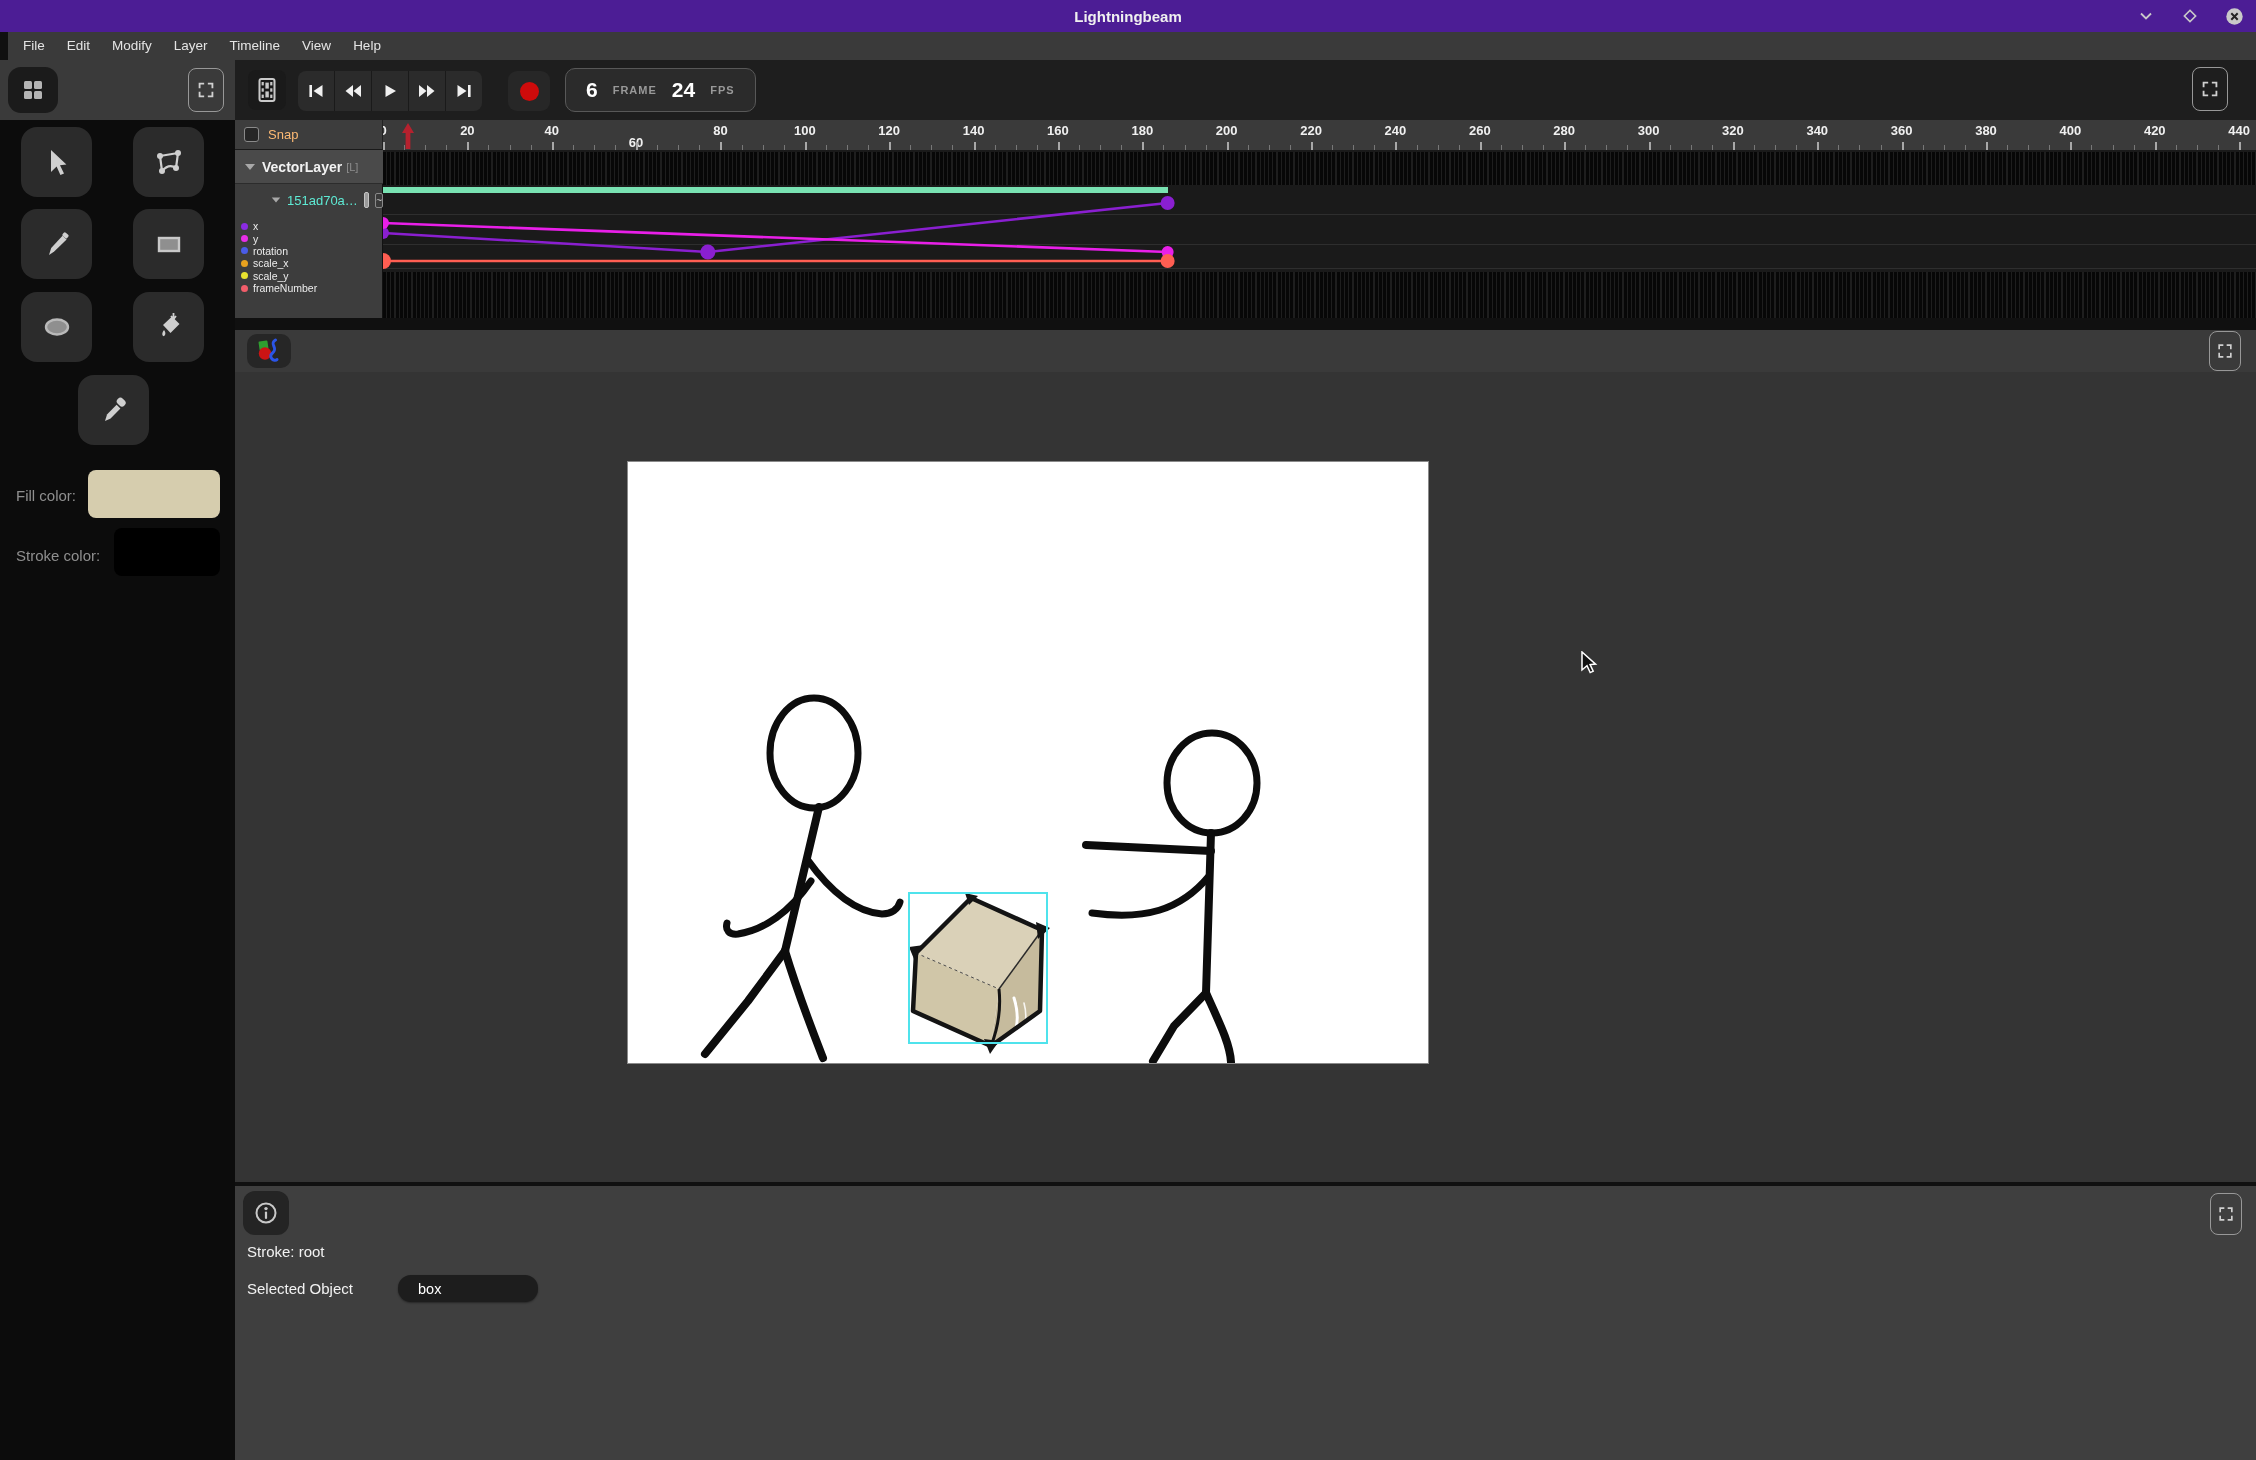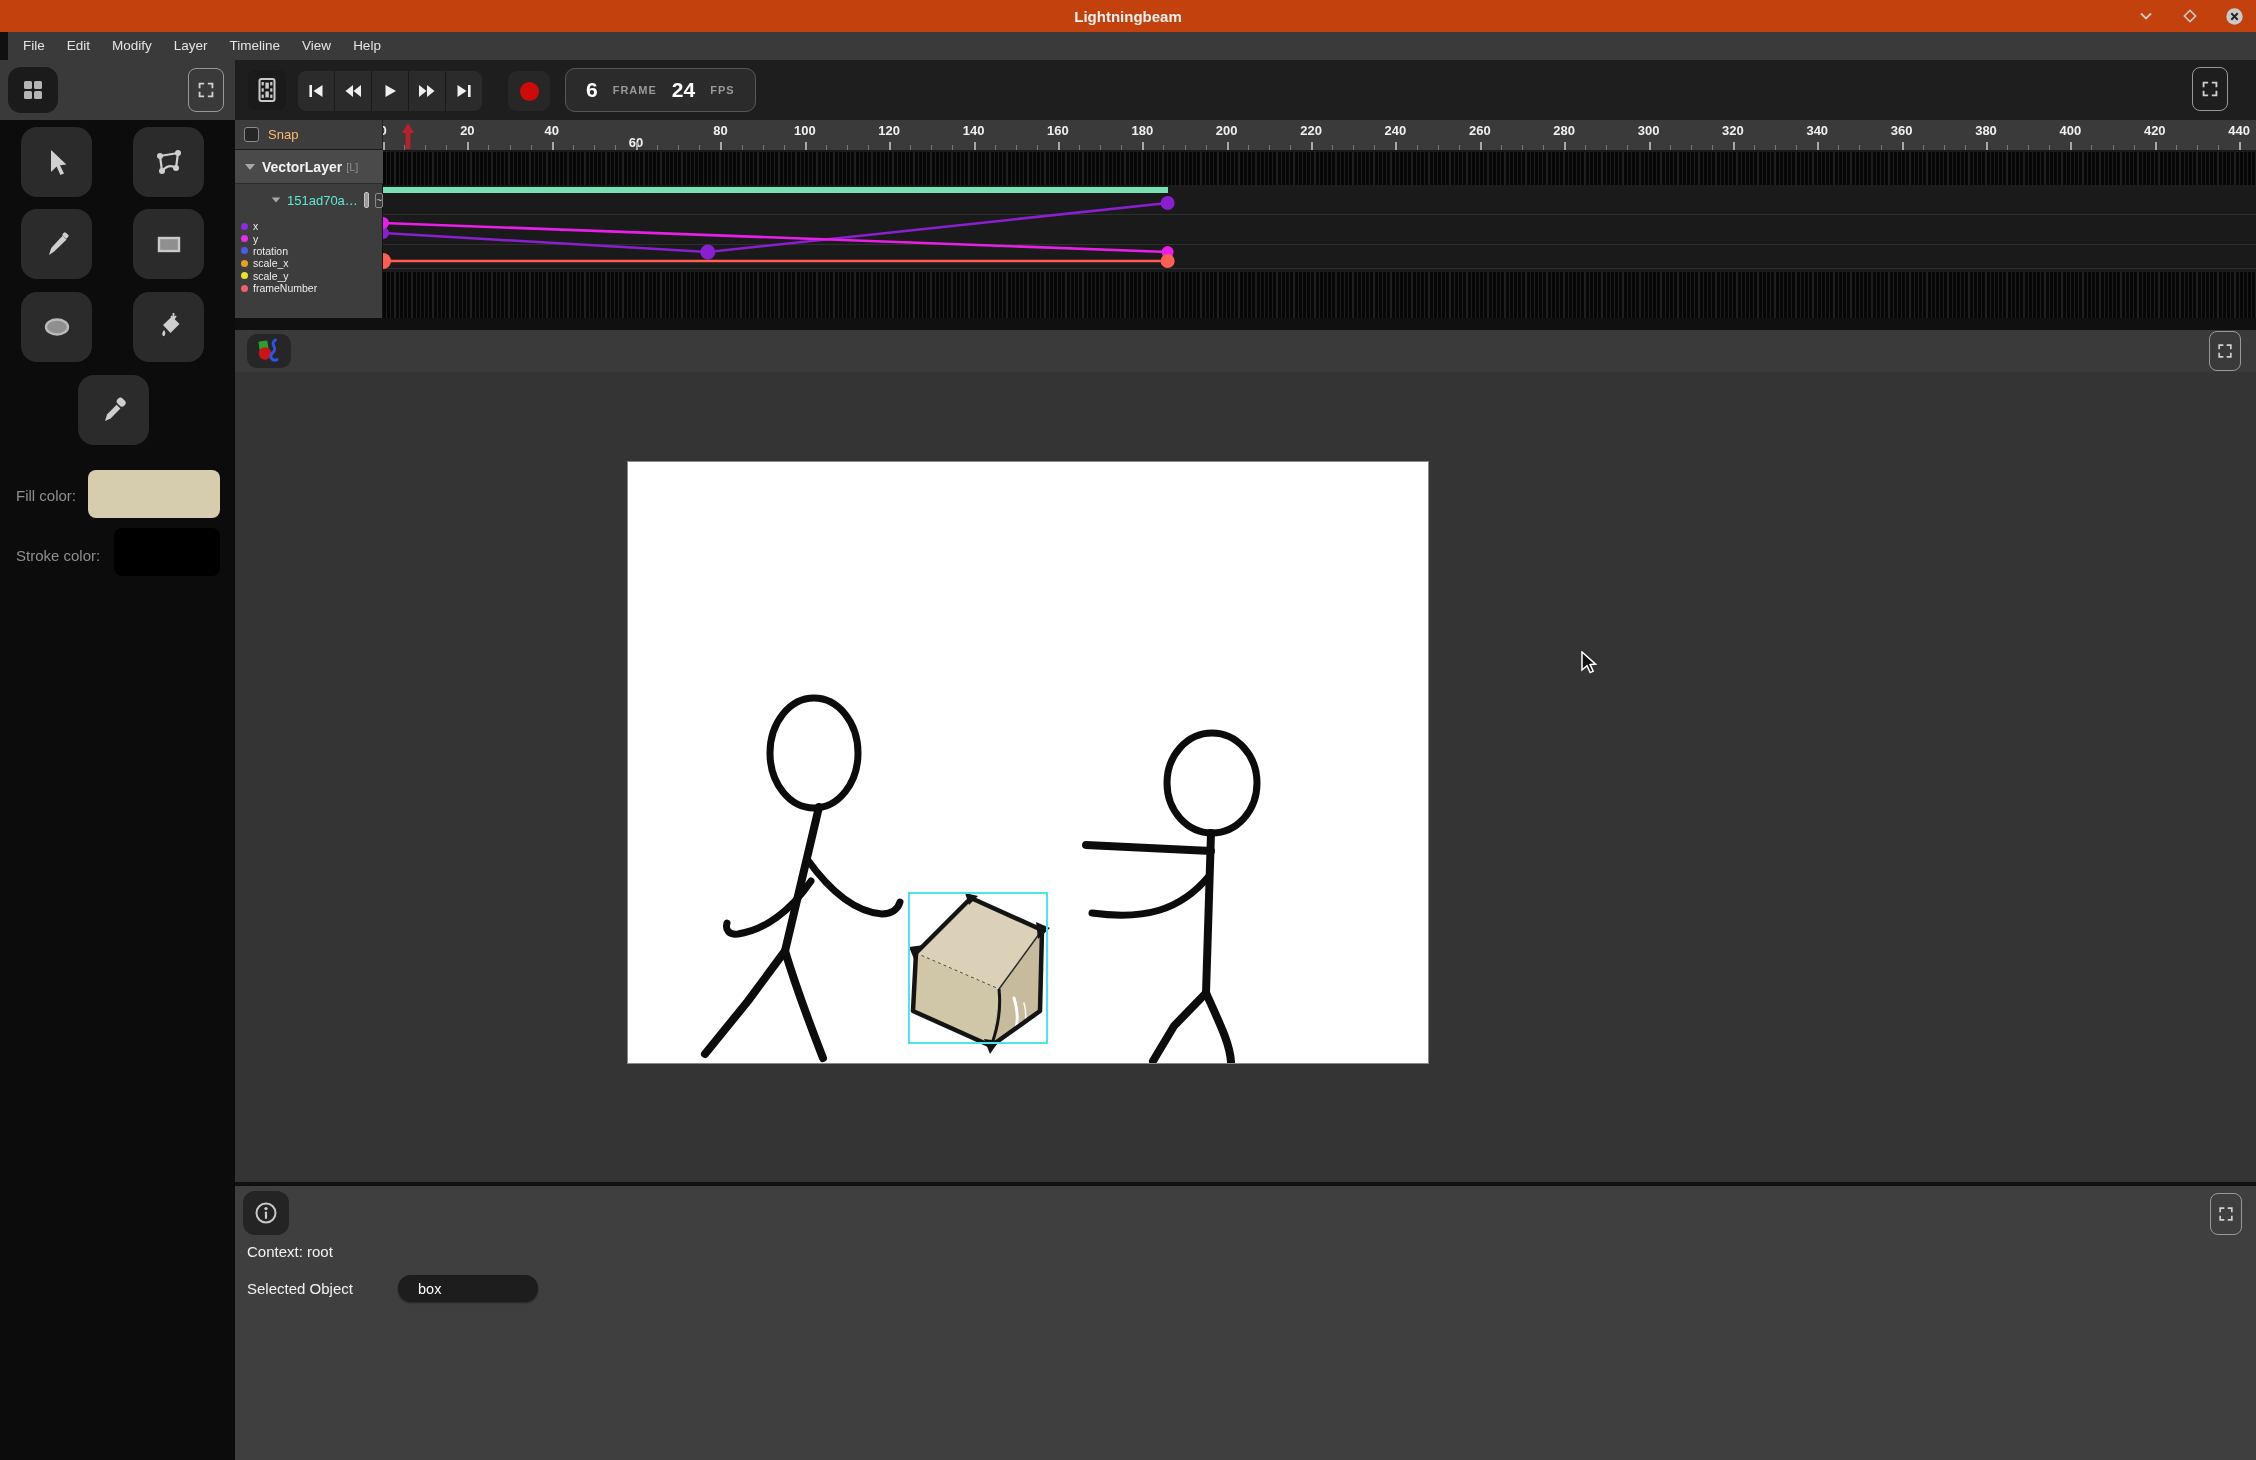--- a/index.html
+++ b/index.html
@@ -1,19 +1,19 @@
 <!DOCTYPE html>
 <html><head>
 <meta charset="utf-8">
 <style>
   html,body{margin:0;padding:0;background:#000;}
   .app{position:relative;width:2256px;height:1460px;background:#101010;overflow:hidden;
        font-family:"Liberation Sans","DejaVu Sans",sans-serif;color:#e8e8e8;-webkit-font-smoothing:antialiased;}
   
-  .titlebar{position:absolute;left:0;top:0;width:2256px;height:32px;background:#c2410c;display:flex;align-items:center;justify-content:center;}
+  .titlebar{position:absolute;left:0;top:0;width:2256px;height:32px;background:#4c1d95;display:flex;align-items:center;justify-content:center;}
   .titlebar .title{font-size:15px;font-weight:700;color:#f0f0f0;}
   .win-controls{position:absolute;right:12px;top:0;height:32px;display:flex;align-items:center;gap:24px;}
   .win-btn{width:20px;height:20px;display:flex;align-items:center;justify-content:center;cursor:default;}
   
   .menubar{position:absolute;left:8px;top:32px;width:2256px;height:28px;background:#3a3a3a;display:flex;align-items:center;padding-left:4px;box-sizing:border-box;}
   .menu-item{font-size:13.5px;color:#e4e4e4;padding:0 11px;line-height:28px;}
   
   .sidebar{position:absolute;left:0;top:60px;width:235px;height:1400px;background:#0c0c0c;}
   .sb-header{position:absolute;left:0;top:0;width:235px;height:60px;background:#3a3a3a;}
   .grid-btn{position:absolute;left:8px;top:7px;width:50px;height:46px;background:#1b1b1b;border-radius:13px;display:flex;align-items:center;justify-content:center;}
@@ -504,19 +504,19 @@
         <circle cx="13" cy="13" r="9.5" fill="none" stroke="#c9c9c9" stroke-width="2"></circle>
         <circle cx="13" cy="8.6" r="1.7" fill="#c9c9c9"></circle>
           <rect x="11.9" y="11.4" width="2.2" height="7.6" rx="1.1" fill="#c9c9c9"></rect>
       </svg>
     </div>
     <div class="fs-btn">
       <svg width="20" height="20" viewBox="0 0 24 24">
           <path d="M5 10 V5 H10 M14 5 H19 V10 M19 14 V19 H14 M10 19 H5 V14" fill="none" stroke="#d0d0d0" stroke-width="2"></path>
         </svg>
     </div>
-    <div class="context-line">Context: root</div>
+    <div class="context-line">Stroke: root</div>
     <div class="sel-label">Selected Object</div>
     <div class="sel-field">
       <span>box</span>
     </div>
   </div>
 </div>
 
 </body></html>

